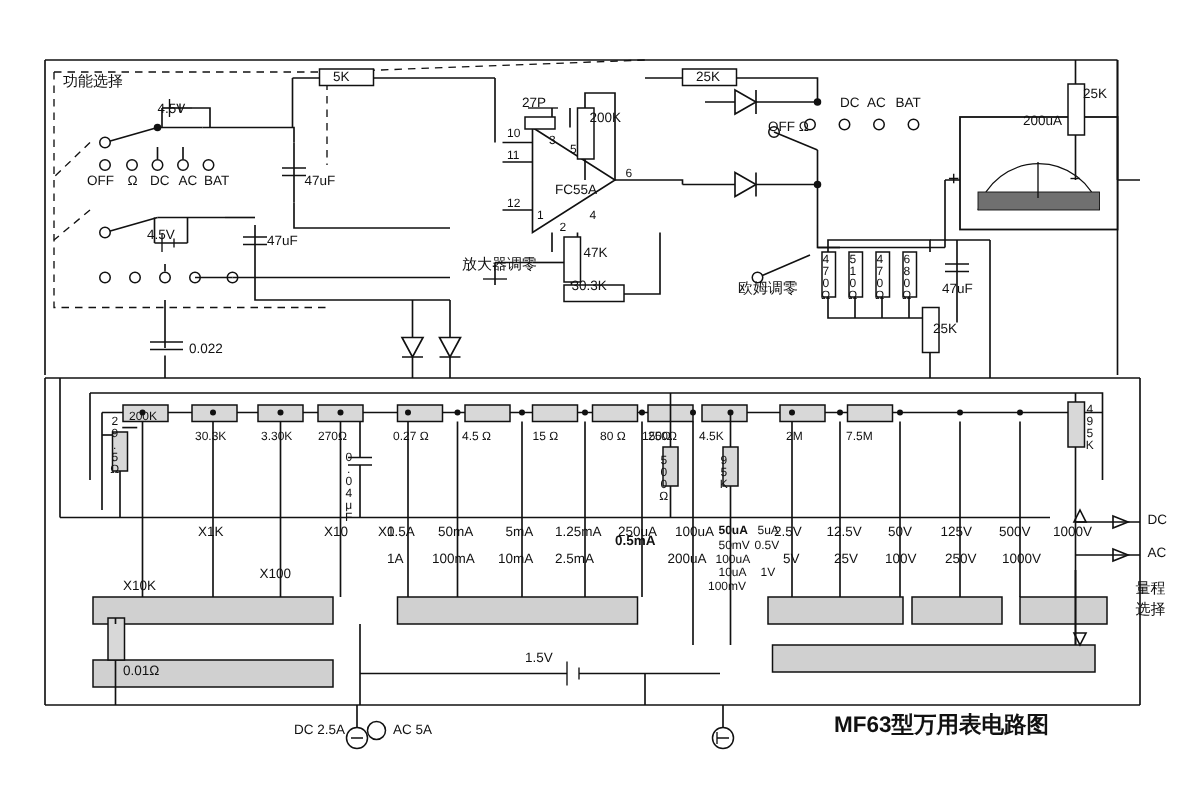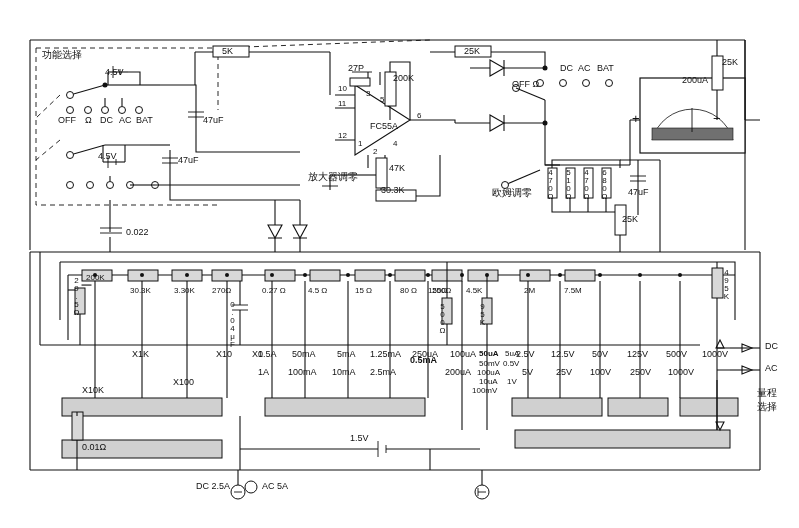--- a/index.html
+++ b/index.html
@@ -402,14 +402,15 @@
 
 <div class="lbl" style="left:765px;top:342px;">DC</div>
 <div class="lbl" style="left:765px;top:364px;">AC</div>
 <div class="lbl cn" style="left:757px;top:388px;">量程</div>
 <div class="lbl cn" style="left:757px;top:402px;">选择</div>
 
 <div class="lbl" style="left:350px;top:434px;">1.5V</div>
 <div class="lbl" style="left:196px;top:482px;">DC 2.5A</div>
 <div class="lbl" style="left:262px;top:482px;">AC  5A</div>
 
+<div class="title" style="left:556px;top:474px;">MF63型万用表电路图</div>
 
 </div>
 
 </body></html>

